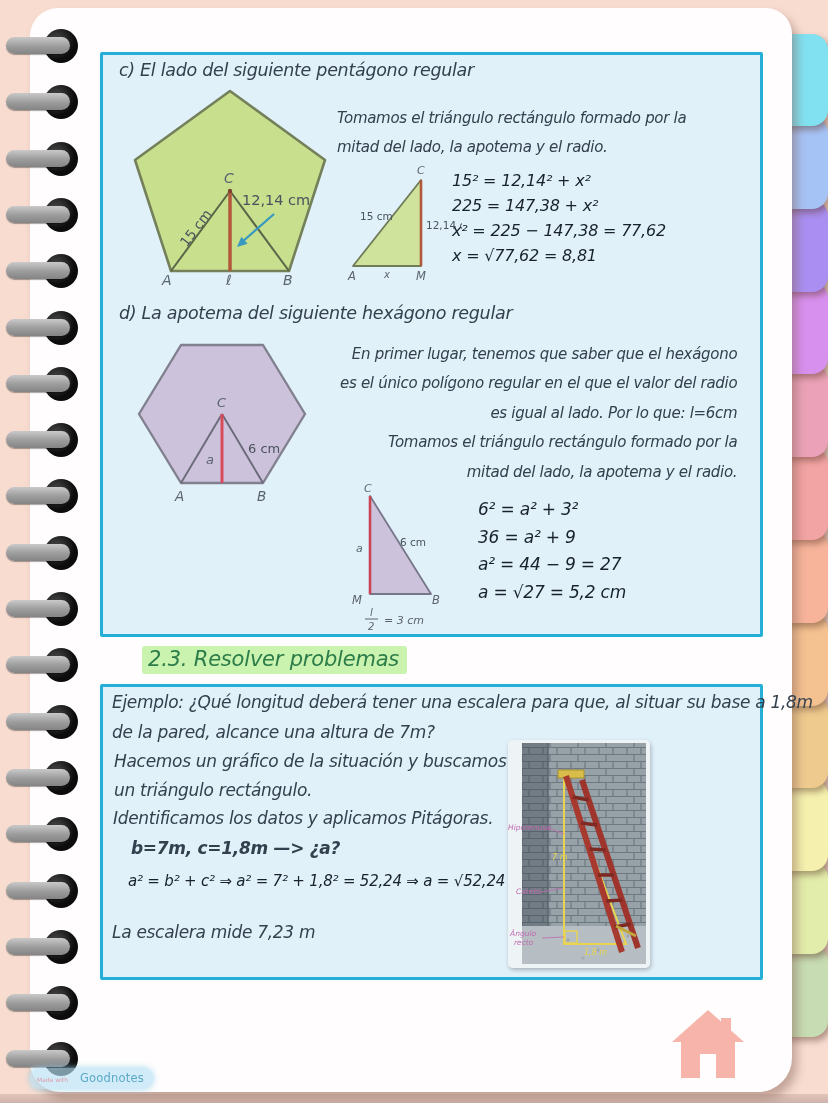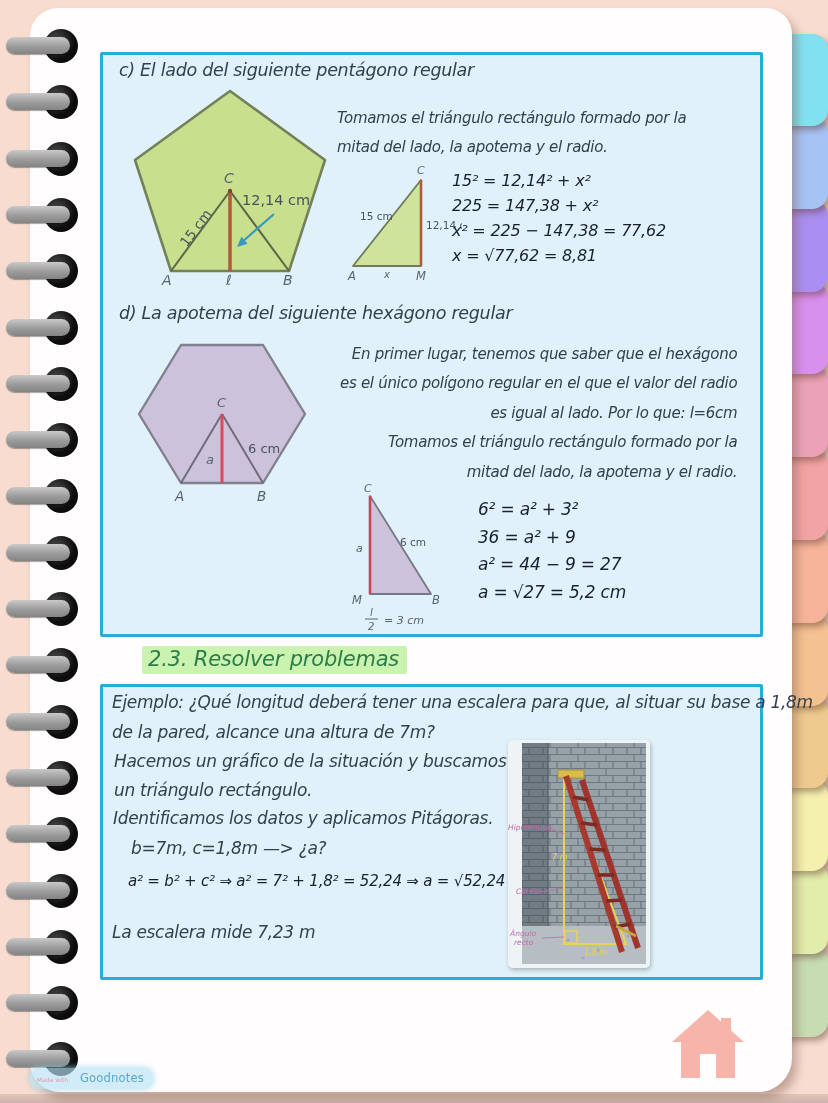--- a/index.html
+++ b/index.html
@@ -177,21 +177,21 @@
     <span class="hl">2.3. Resolver problemas</span>
   </div>
 
   <div class="box box2"></div>
 
   <div class="abs hw prob-line" style="left:112px; top:692px;">Ejemplo: ¿Qué longitud deberá tener una escalera para que, al situar su base a 1,8m</div>
   <div class="abs hw prob-line" style="left:112px; top:722px;">de la pared, alcance una altura de 7m?</div>
   <div class="abs hw prob-line" style="left:114px; top:751px;">Hacemos un gráfico de la situación y buscamos</div>
   <div class="abs hw prob-line" style="left:114px; top:780px;">un triángulo rectángulo.</div>
   <div class="abs hw prob-line" style="left:113px; top:808px;">Identificamos los datos y aplicamos Pitágoras.</div>
-  <div class="abs hw prob-line" style="left:131px; top:838px;">b=7m, c=1,8m —&gt; ¿a?</div>
+  <div class="abs hw prob-line" style="left:131px; top:838px;font-weight:bold;">b=7m, c=1,8m —&gt; ¿a?</div>
   <div class="abs math prob-eq" style="left:128px; top:872px;">a² = b² + c²   ⇒   a² = 7² + 1,8² = 52,24  ⇒  a = √52,24 = 7,23</div>
   <div class="abs hw prob-line" style="left:112px; top:922px;">La escalera mide 7,23 m</div>
 
   <svg class="abs photo" style="left:508px; top:740px;" width="142" height="228" viewBox="0 0 142 228">
     <defs>
       <pattern id="bricks" width="28" height="14" patternUnits="userSpaceOnUse">
         <rect width="28" height="14" fill="#97a1a8"></rect>
         <path d="M0 0.5h28 M0 7.5h28 M14 0v7 M7 7v7 M21 7v7" stroke="#6e7880" stroke-width="1.2"></path>
       </pattern>
     </defs>

